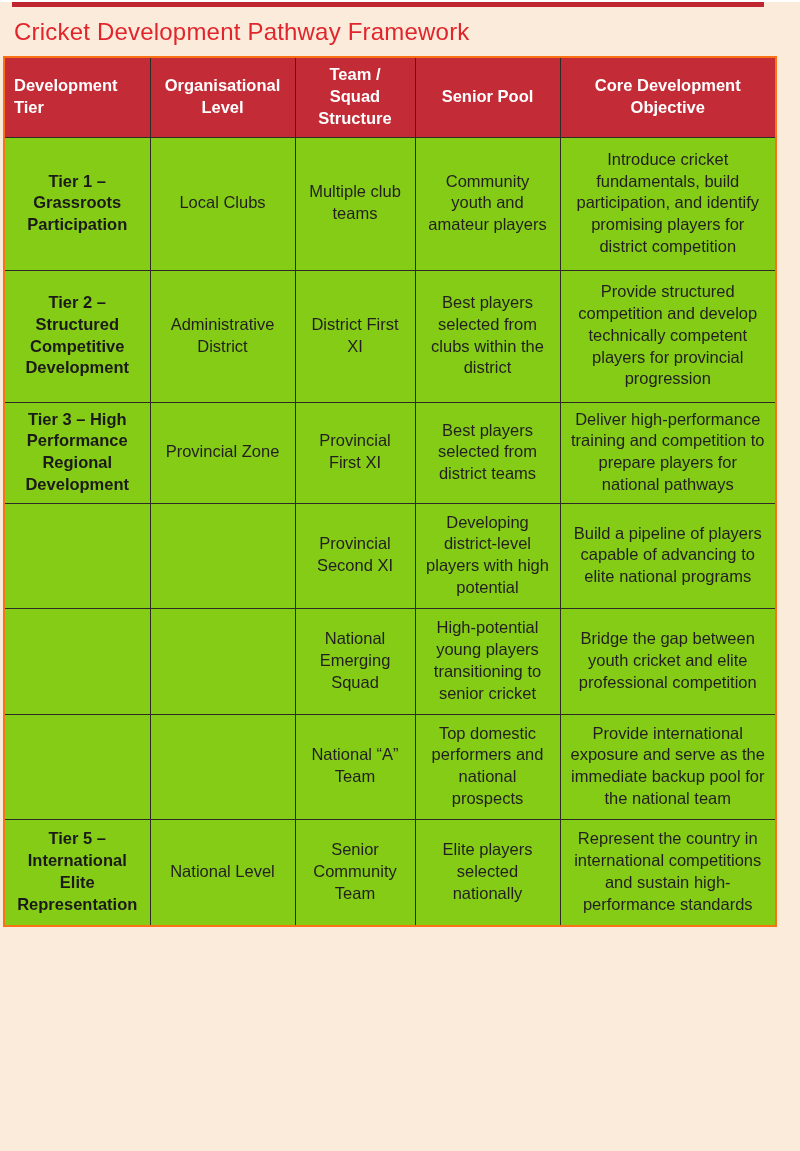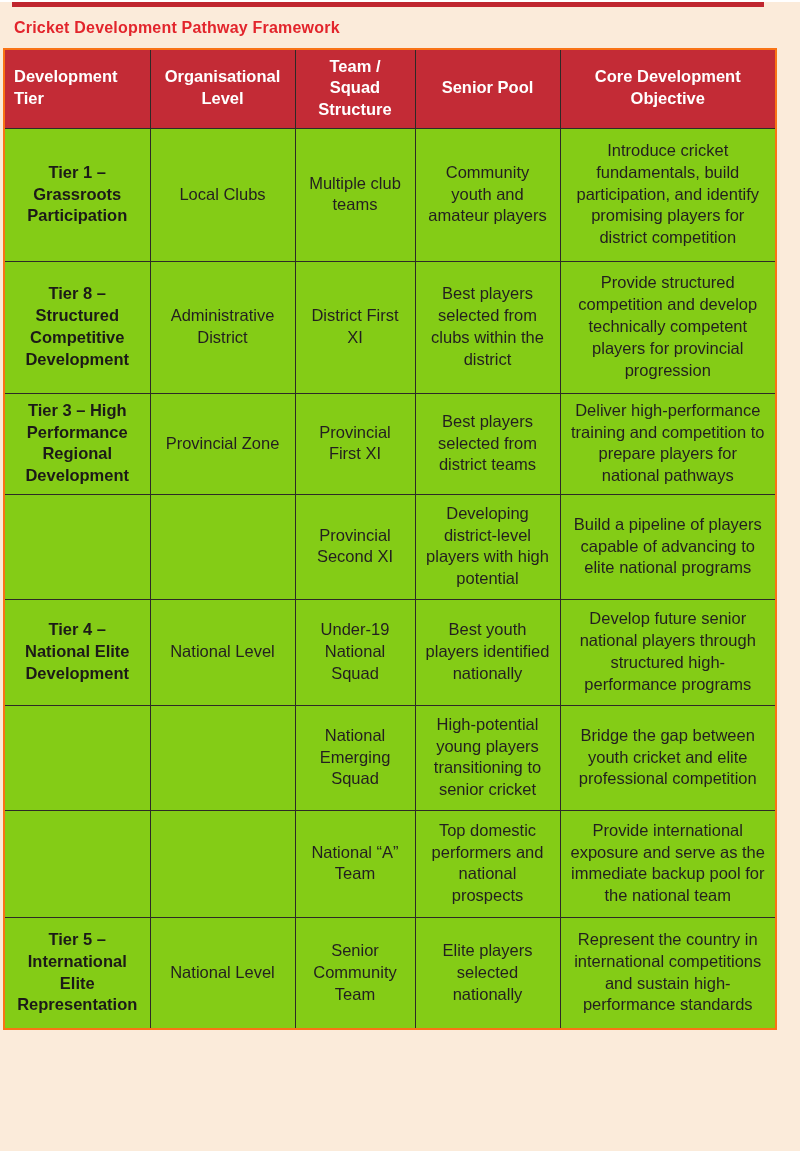--- a/index.html
+++ b/index.html
@@ -19,23 +19,23 @@
     background: #FFFFFF;
   }
   .top-rule {
     height: 5px;
     width: 752px;
     margin-left: 12px;
     background: #C0262F;
   }
   .page-title {
     margin: 12px 4px 11px 14px;
-    font-size: 16px;
+    font-size: 24px;
     line-height: 1.1;
-    font-weight: bold;
+    font-weight: normal;
     color: #E2252C;
     letter-spacing: 0.2px;
   }
   table.pathway {
     border-collapse: collapse;
     table-layout: fixed;
     width: 772px;
     margin-left: 3px;
     border: 2px solid #f97316;
     background: #84cc16;
@@ -101,46 +101,39 @@
     </thead>
     <tbody id="body-rows">
         <tr>
           <td>Tier 1 – Grassroots Participation</td>
           <td>Local Clubs</td>
           <td>Multiple club teams</td>
           <td>Community youth and amateur players</td>
           <td>Introduce cricket fundamentals, build participation, and identify promising players for district competition</td>
         </tr>
         <tr>
-          <td>Tier 8 – Structured Competitive Development</td>
+          <td>Tier 2 – Structured Competitive Development</td>
           <td>Administrative District</td>
           <td>District First XI</td>
           <td>Best players selected from clubs within the district</td>
           <td>Provide structured competition and develop technically competent players for provincial progression</td>
         </tr>
         <tr>
           <td>Tier 3 – High Performance Regional Development</td>
           <td>Provincial Zone</td>
           <td>Provincial First XI</td>
           <td>Best players selected from district teams</td>
           <td>Deliver high-performance training and competition to prepare players for national pathways</td>
         </tr>
         <tr>
           <td></td>
           <td></td>
           <td>Provincial Second XI</td>
           <td>Developing district-level players with high potential</td>
           <td>Build a pipeline of players capable of advancing to elite national programs</td>
-        </tr>
-        <tr>
-          <td>Tier 4 – National Elite Development</td>
-          <td>National Level</td>
-          <td>Under-19 National Squad</td>
-          <td>Best youth players identified nationally</td>
-          <td>Develop future senior national players through structured high-performance programs</td>
         </tr>
         <tr>
           <td></td>
           <td></td>
           <td>National Emerging Squad</td>
           <td>High-potential young players transitioning to senior cricket</td>
           <td>Bridge the gap between youth cricket and elite professional competition</td>
         </tr>
         <tr>
           <td></td>

